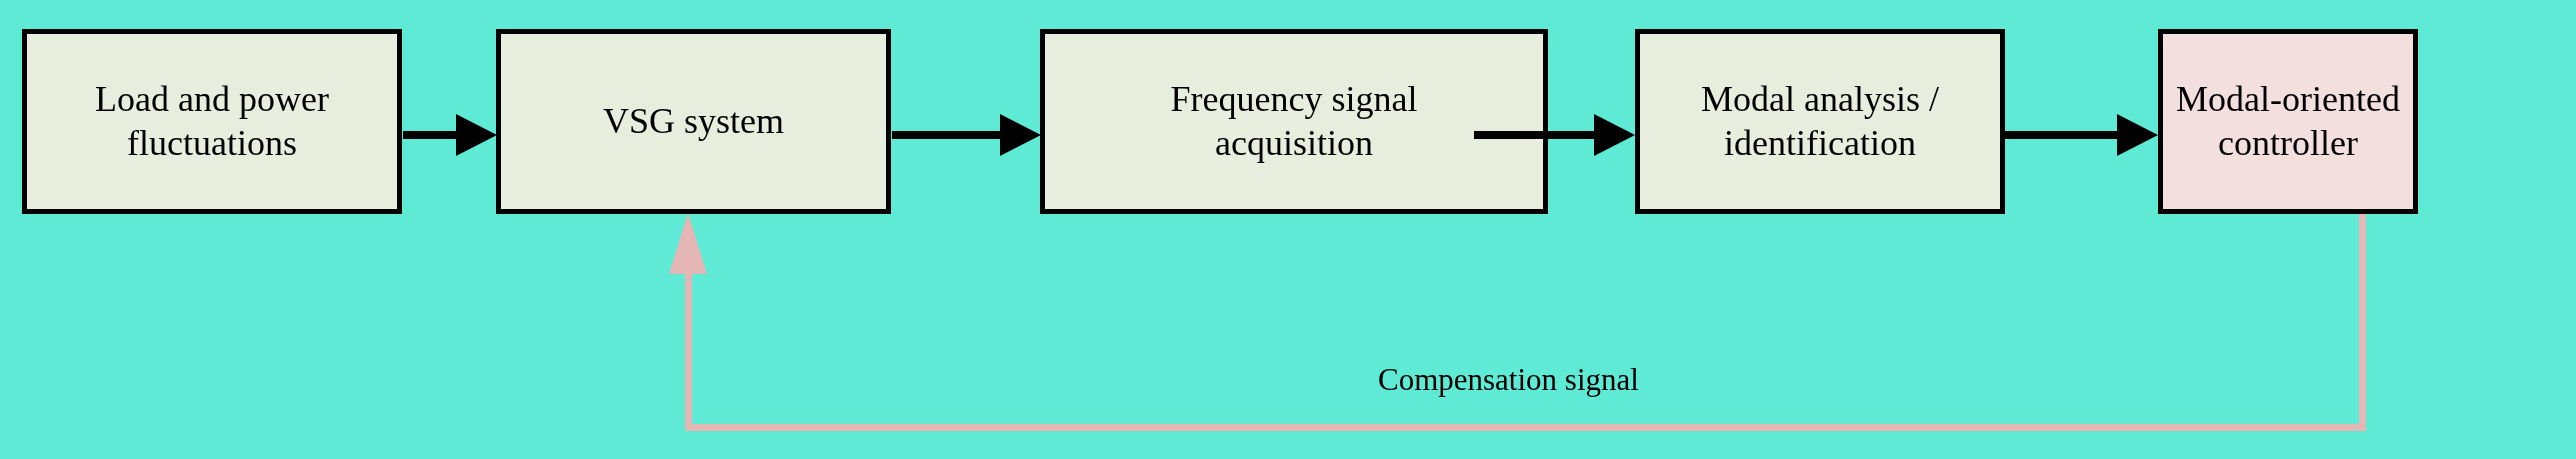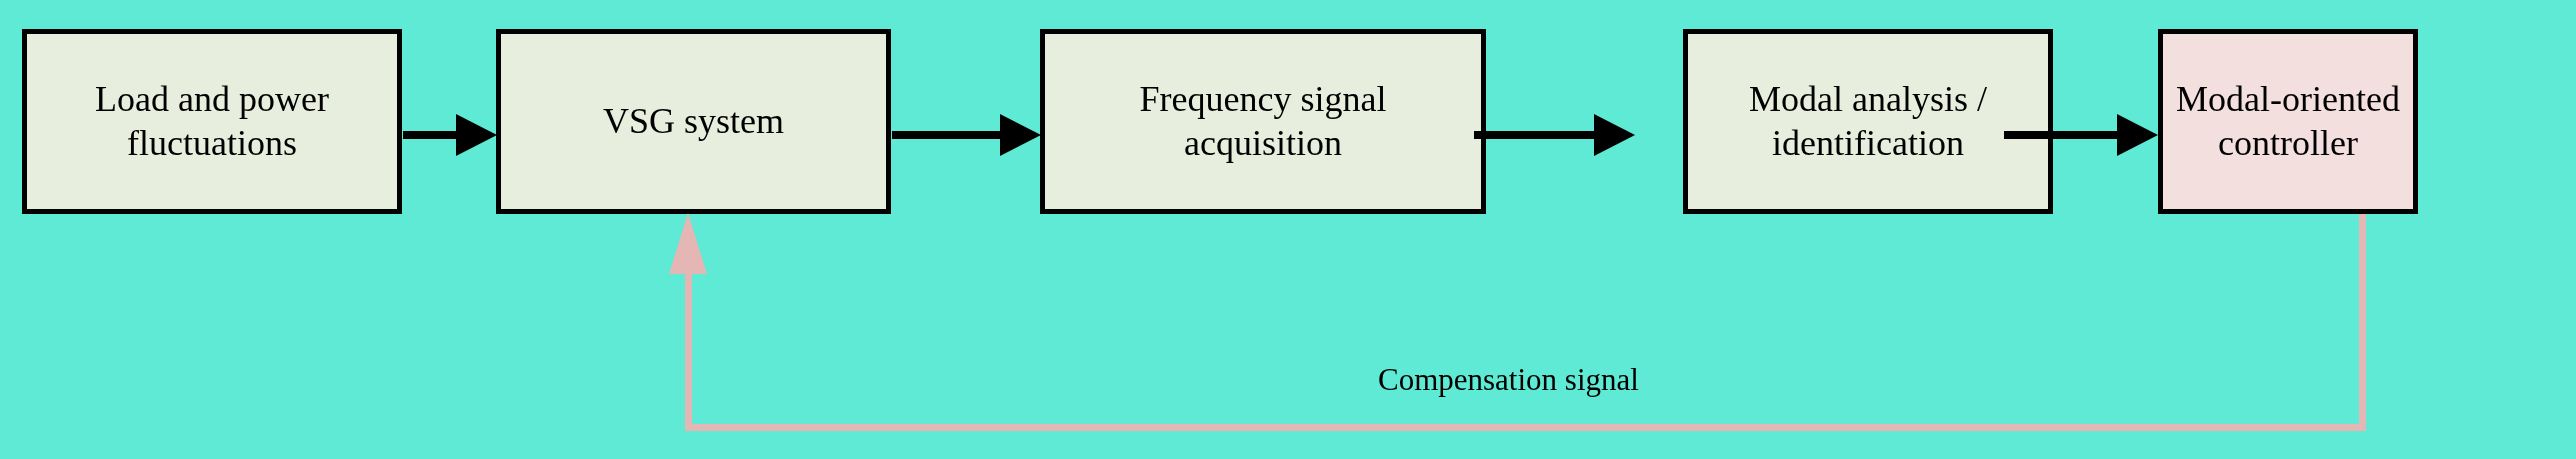--- a/index.html
+++ b/index.html
@@ -97,31 +97,31 @@
 
   <div class="node-box fill-green" style="left:496px; top:29px; width:395px; height:185px;">
     <span class="node-label">VSG system</span>
   </div>
 
   <div class="arrow-black" style="left:892px; top:135px; width:149px;">
     <div class="shaft" style="width:110px;"></div>
     <div class="head" style="left:108px;"></div>
   </div>
 
-  <div class="node-box fill-green" style="left:1040px; top:29px; width:446px; height:185px;">
+  <div class="node-box fill-green" style="left:1040px; top:29px; width:508px; height:185px;">
     <span class="node-label">Frequency signal
 acquisition</span>
   </div>
 
   <div class="arrow-black" style="left:1474px; top:135px; width:161px;">
     <div class="shaft" style="width:122px;"></div>
     <div class="head" style="left:120px;"></div>
   </div>
 
-  <div class="node-box fill-green" style="left:1635px; top:29px; width:370px; height:185px;margin-left:48px;">
+  <div class="node-box fill-green" style="left:1635px; top:29px; width:370px; height:185px;">
     <span class="node-label">Modal analysis /
 identification</span>
   </div>
 
   <div class="arrow-black" style="left:2004px; top:135px; width:153px;">
     <div class="shaft" style="width:115px;"></div>
     <div class="head" style="left:113px;"></div>
   </div>
 
   <div class="node-box fill-pink" style="left:2158px; top:29px; width:260px; height:185px;">

